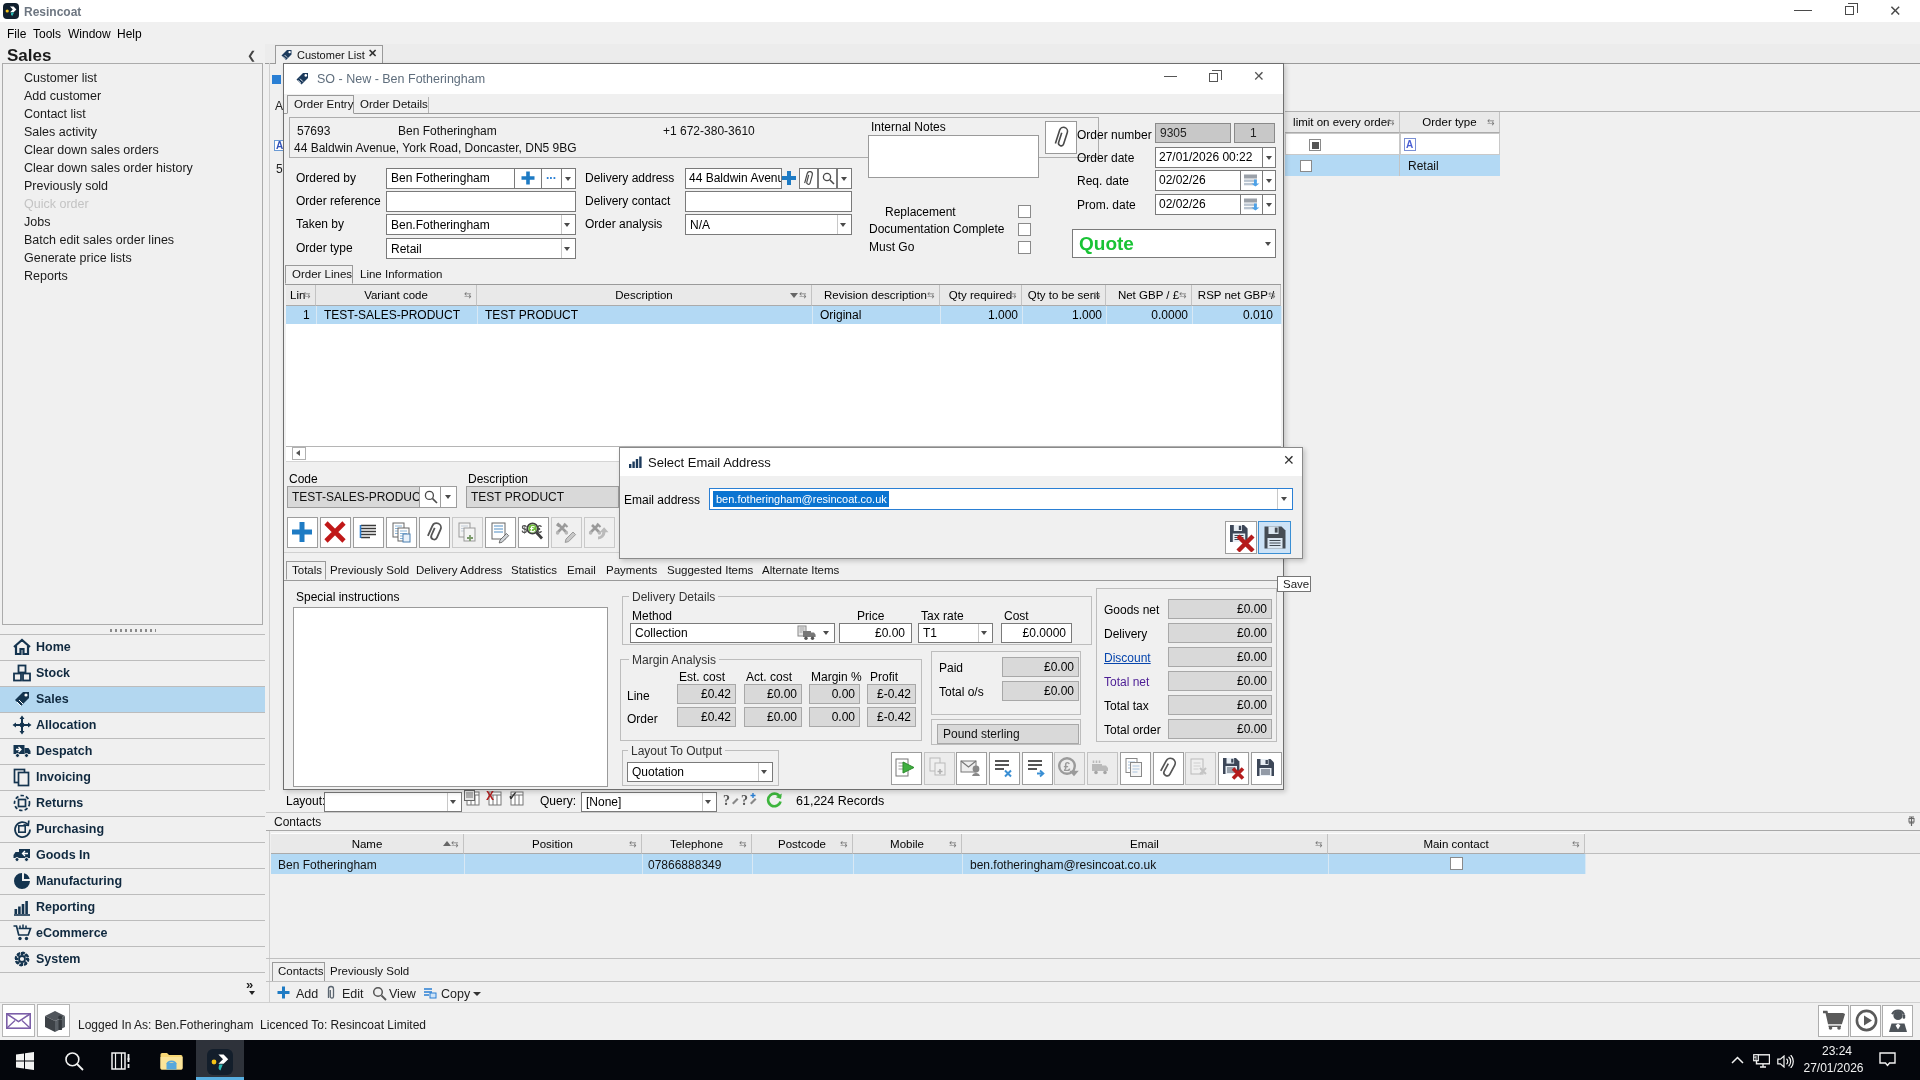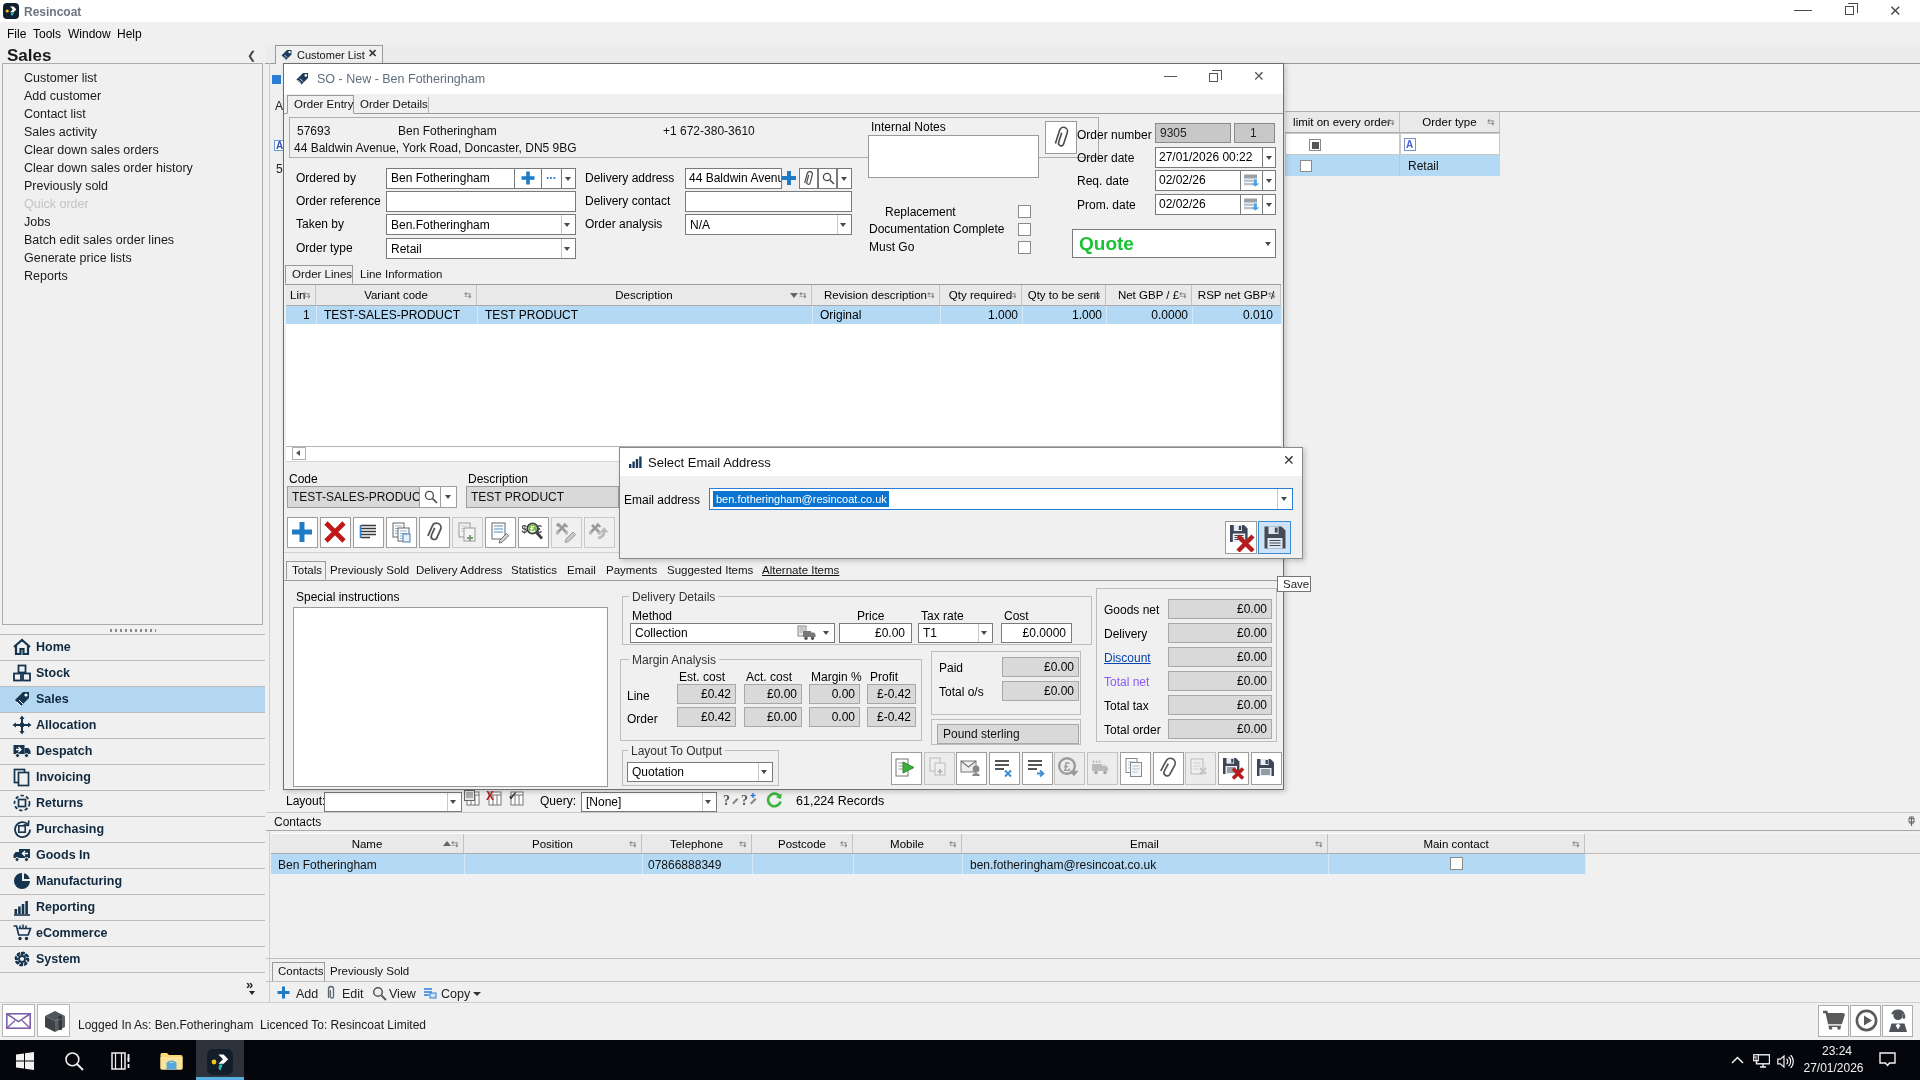--- a/index.html
+++ b/index.html
@@ -623,21 +623,21 @@
     </div>
 <div class="hline" style="left:284px;top:552px;width:335px;background:#d0d0d0;z-index:6;"></div>
 <div class="a" style="left:286px;top:561px;width:40px;height:19px;background:#f0f0f0;border:1px solid #9a9a9a;box-sizing:border-box;border-bottom:1px solid #f0f0f0;z-index:7;z-index:6;"></div>
 <div class="lbl" style="left:292px;top:564px;font-size:11.5px;color:#111;font-weight:normal;z-index:8;z-index:6;">Totals</div>
 <div class="lbl" style="left:330px;top:564px;font-size:11.5px;color:#111;font-weight:normal;z-index:8;z-index:6;">Previously Sold</div>
 <div class="lbl" style="left:416px;top:564px;font-size:11.5px;color:#111;font-weight:normal;z-index:8;z-index:6;">Delivery Address</div>
 <div class="lbl" style="left:511px;top:564px;font-size:11.5px;color:#111;font-weight:normal;z-index:8;z-index:6;">Statistics</div>
 <div class="lbl" style="left:567px;top:564px;font-size:11.5px;color:#111;font-weight:normal;z-index:8;z-index:6;">Email</div>
 <div class="lbl" style="left:606px;top:564px;font-size:11.5px;color:#111;font-weight:normal;z-index:8;z-index:6;">Payments</div>
 <div class="lbl" style="left:667px;top:564px;font-size:11.5px;color:#111;font-weight:normal;z-index:8;z-index:6;">Suggested Items</div>
-<div class="lbl" style="left:762px;top:564px;font-size:11.5px;color:#111;font-weight:normal;z-index:8;z-index:6;text-decoration:underline;">Alternate Items</div>
+<div class="lbl" style="left:762px;top:564px;font-size:11.5px;color:#111;font-weight:normal;z-index:8;z-index:6;">Alternate Items</div>
 <div class="hline" style="left:284px;top:580px;width:997px;background:#9a9a9a;z-index:6;"></div>
 <div class="lbl" style="left:296px;top:590px;font-size:12px;color:#000;font-weight:normal;z-index:6;">Special instructions</div>
 <div class="a" style="left:293px;top:607px;width:315px;height:180px;background:#fff;border:1px solid #9a9a9a;box-sizing:border-box;z-index:6;"></div>
 <div class="a" style="left:622px;top:596px;width:470px;height:49px;background:transparent;border:1px solid #bdbdbd;box-sizing:border-box;z-index:6;"></div>
 <div class="lbl" style="left:629px;top:590px;font-size:12px;color:#333;font-weight:normal;background:#f0f0f0;padding:0 3px;z-index:6;">Delivery Details</div>
 <div class="lbl" style="left:632px;top:609px;font-size:12px;color:#000;font-weight:normal;z-index:6;">Method</div>
 <div class="a" style="left:630px;top:623px;width:205px;height:20px;background:#fff;border:1px solid #7a7a7a;box-sizing:border-box;z-index:6;"></div>
 <div class="da" style="left:823.0px;top:631.0px;border-top-color:#4a4a4a;z-index:6;"></div>
 <div class="lbl" style="left:635px;top:626px;font-size:12px;color:#000;font-weight:normal;z-index:6;">Collection</div>
 <div class="a" style="z-index:6;left:797px;top:625px;width:20px;height:16px;">
@@ -698,21 +698,21 @@
 <div class="a" style="left:1096px;top:588px;width:181px;height:154px;background:transparent;border:1px solid #bdbdbd;box-sizing:border-box;z-index:6;"></div>
 <div class="lbl" style="left:1104px;top:603px;font-size:12px;color:#000;font-weight:normal;z-index:6;">Goods net</div>
 <div class="a" style="left:1168px;top:599px;width:104px;height:20px;background:#d9d9d9;border:1px solid #a8a8a8;box-sizing:border-box;z-index:6;"></div>
 <div class="rl" style="left:1177px;top:602px;z-index:6;">£0.00</div>
 <div class="lbl" style="left:1104px;top:627px;font-size:12px;color:#000;font-weight:normal;z-index:6;">Delivery</div>
 <div class="a" style="left:1168px;top:623px;width:104px;height:20px;background:#d9d9d9;border:1px solid #a8a8a8;box-sizing:border-box;z-index:6;"></div>
 <div class="rl" style="left:1177px;top:626px;z-index:6;">£0.00</div>
 <div class="lbl" style="left:1104px;top:651px;font-size:12px;color:#0645ad;font-weight:normal;text-decoration:underline;z-index:6;">Discount</div>
 <div class="a" style="left:1168px;top:647px;width:104px;height:20px;background:#d9d9d9;border:1px solid #a8a8a8;box-sizing:border-box;z-index:6;"></div>
 <div class="rl" style="left:1177px;top:650px;z-index:6;">£0.00</div>
-<div class="lbl" style="left:1104px;top:675px;font-size:12px;color:#8b5cf6;font-weight:normal;z-index:6;">Total net</div>
+<div class="lbl" style="left:1104px;top:675px;font-size:12px;color:#4c1d95;font-weight:normal;z-index:6;">Total net</div>
 <div class="a" style="left:1168px;top:671px;width:104px;height:20px;background:#d9d9d9;border:1px solid #a8a8a8;box-sizing:border-box;z-index:6;"></div>
 <div class="rl" style="left:1177px;top:674px;z-index:6;">£0.00</div>
 <div class="lbl" style="left:1104px;top:699px;font-size:12px;color:#000;font-weight:normal;z-index:6;">Total tax</div>
 <div class="a" style="left:1168px;top:695px;width:104px;height:20px;background:#d9d9d9;border:1px solid #a8a8a8;box-sizing:border-box;z-index:6;"></div>
 <div class="rl" style="left:1177px;top:698px;z-index:6;">£0.00</div>
 <div class="lbl" style="left:1104px;top:723px;font-size:12px;color:#000;font-weight:normal;z-index:6;">Total order</div>
 <div class="a" style="left:1168px;top:719px;width:104px;height:20px;background:#d9d9d9;border:1px solid #a8a8a8;box-sizing:border-box;z-index:6;"></div>
 <div class="rl" style="left:1177px;top:722px;z-index:6;">£0.00</div>
 <div class="a" style="left:622px;top:750px;width:157px;height:36px;background:transparent;border:1px solid #bdbdbd;box-sizing:border-box;z-index:6;"></div>
 <div class="lbl" style="left:628px;top:744px;font-size:12px;color:#333;font-weight:normal;background:#f0f0f0;padding:0 3px;z-index:6;">Layout To Output</div>

